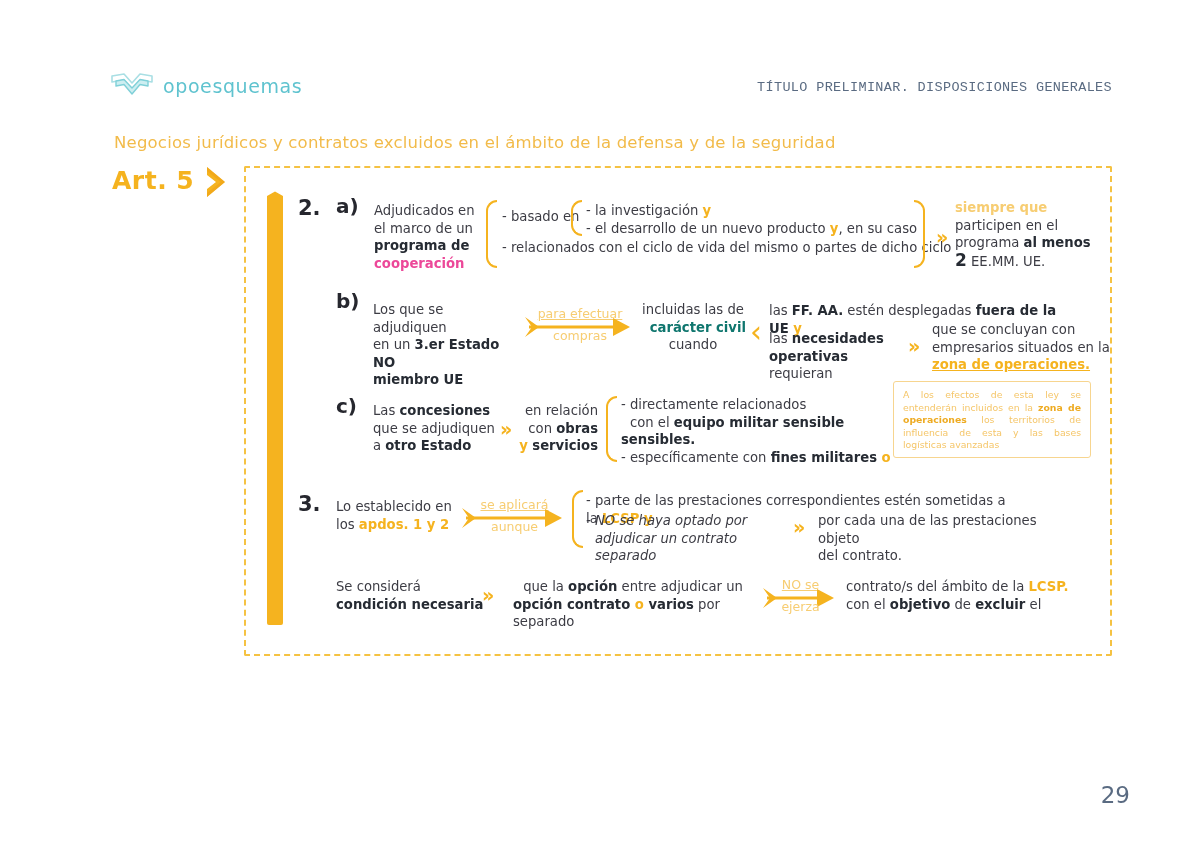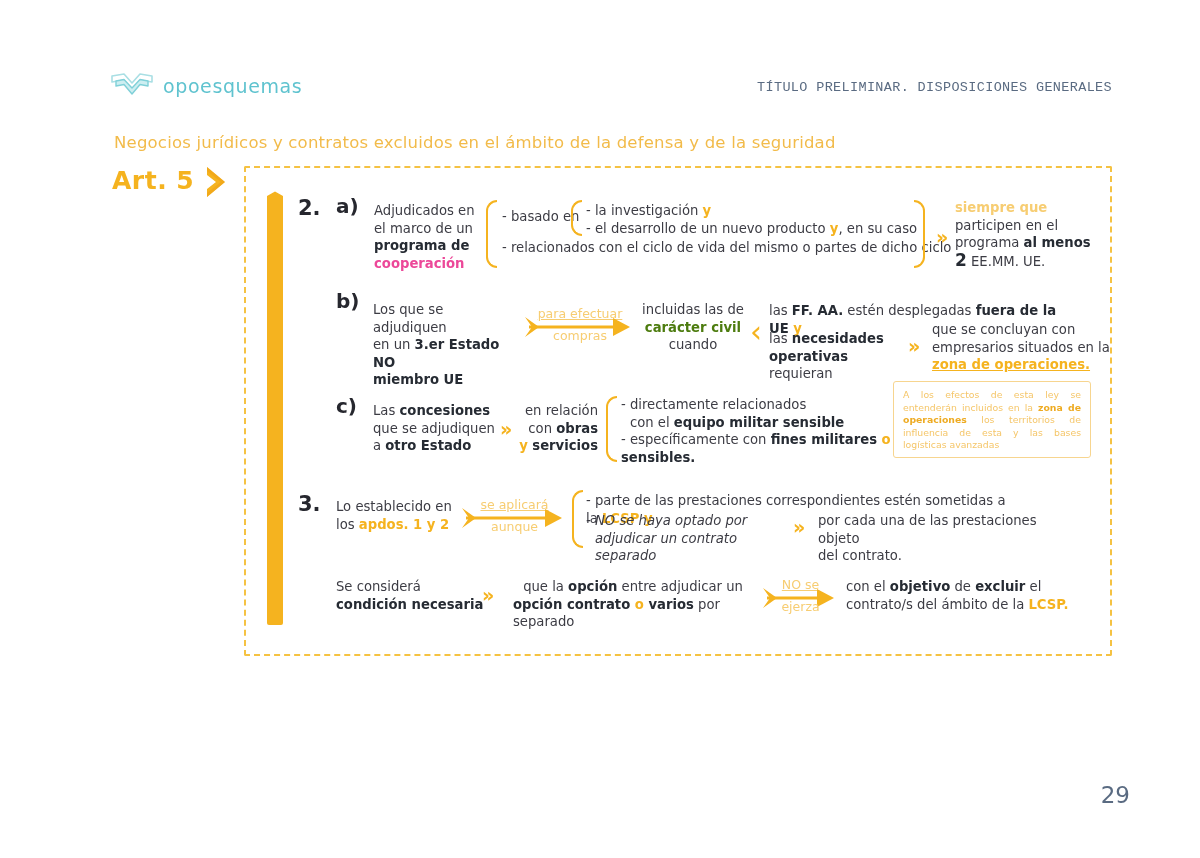--- a/index.html
+++ b/index.html
@@ -260,21 +260,21 @@
   <svg class="arrow-svg" width="110" height="24" viewBox="0 0 110 24">
     <path d="M0 2 L14 12 L0 22 L7 12 Z" fill="#f5b31f"></path>
     <path d="M4 10.4 h88 v3.2 h-88 Z" fill="#f5b31f"></path>
     <path d="M88 3 L105 12 L88 21 Z" fill="#f5b31f"></path>
   </svg>
   <div class="arrow-label bot">compras</div>
 </div>
 
 <div class="blk t" style="left:640px; top:301px; width:106px; text-align:center;">
   <div>incluidas las de</div>
-  <div style="font-weight:bold; color:#4d7c0f;">carácter civil</div>
+  <div style="font-weight:bold; color:#0f766e;text-align:right;">carácter civil</div>
   <div>cuando</div>
 </div>
 
 <div class="blk chev-left" style="left:750px; top:317px;">‹</div>
 
 <div class="blk t" style="left:769px; top:302px; width:300px;">
   <span>las </span><b>FF. AA.</b><span> estén desplegadas </span><b>fuera de la UE</b><span class="or"> y</span>
 </div>
 <div class="blk t" style="left:769px; top:330px; width:120px;">
   <div><span>las </span><b>necesidades</b></div>
@@ -303,22 +303,22 @@
   <div>en relación</div>
   <div><span>con </span><b>obras</b></div>
   <div><span class="or">y</span><b> servicios</b></div>
 </div>
 
 <div class="brace" style="left:606px; top:396px; height:66px;"></div>
 
 <div class="blk t" style="left:621px; top:396px; width:270px;">
   <div>- directamente relacionados</div>
   <div style="padding-left:9px;"><span>con el </span><b>equipo militar sensible</b></div>
+  <div style="font-weight:bold; color:#262b33;">sensibles.</div>
   <div><span>- específicamente con </span><b>fines militares</b><span class="or"> o</span></div>
-  <div style="font-weight:bold; color:#262b33;">sensibles.</div>
 </div>
 
 <div id="note-box">
   <div id="note-text">
     <span>A los efectos de esta ley se entenderán incluidos en la </span><b>zona de operaciones</b><span> los territorios de influencia de esta y las bases logísticas avanzadas</span>
   </div>
 </div>
 
 <div class="blk num" style="left:298px; top:492px;">3.</div>
 
@@ -370,17 +370,17 @@
   <div class="arrow-label top">NO se</div>
   <svg class="arrow-svg" width="75" height="24" viewBox="0 0 75 24">
     <path d="M0 2 L14 12 L0 22 L7 12 Z" fill="#f5b31f"></path>
     <path d="M4 10.4 h54 v3.2 h-54 Z" fill="#f5b31f"></path>
     <path d="M54 3 L71 12 L54 21 Z" fill="#f5b31f"></path>
   </svg>
   <div class="arrow-label bot">ejerza</div>
 </div>
 
 <div class="blk t" style="left:846px; top:578px; width:240px;">
+  <div><span>contrato/s del ámbito de la </span><span class="or">LCSP.</span></div>
   <div><span>con el </span><b>objetivo</b><span> de </span><b>excluir</b><span> el</span></div>
-  <div><span>contrato/s del ámbito de la </span><span class="or">LCSP.</span></div>
 </div>
 
 <div id="page-number">29</div>
 
 </body></html>

